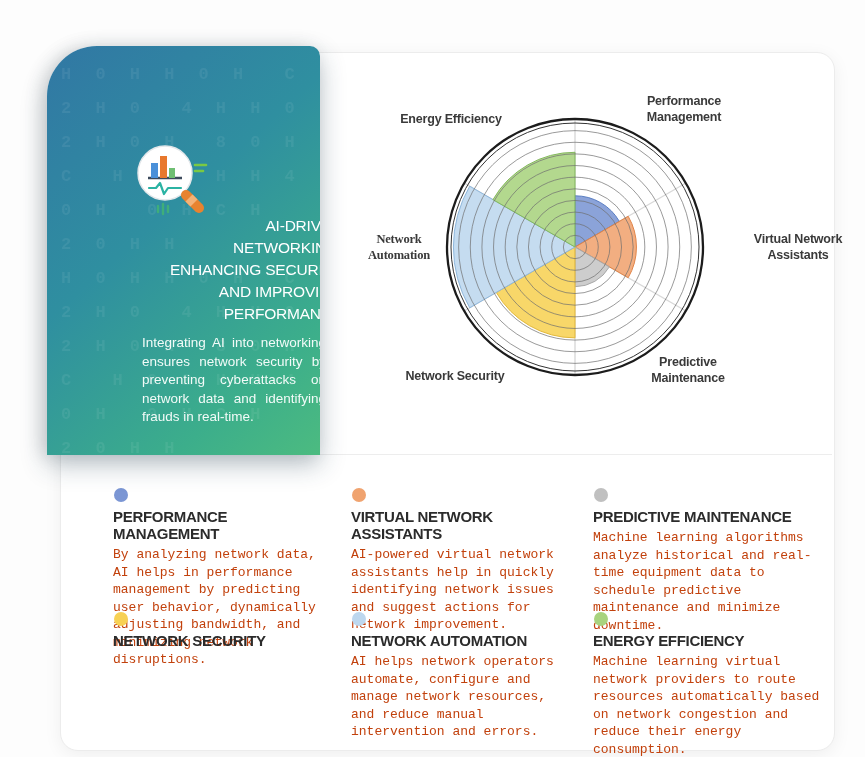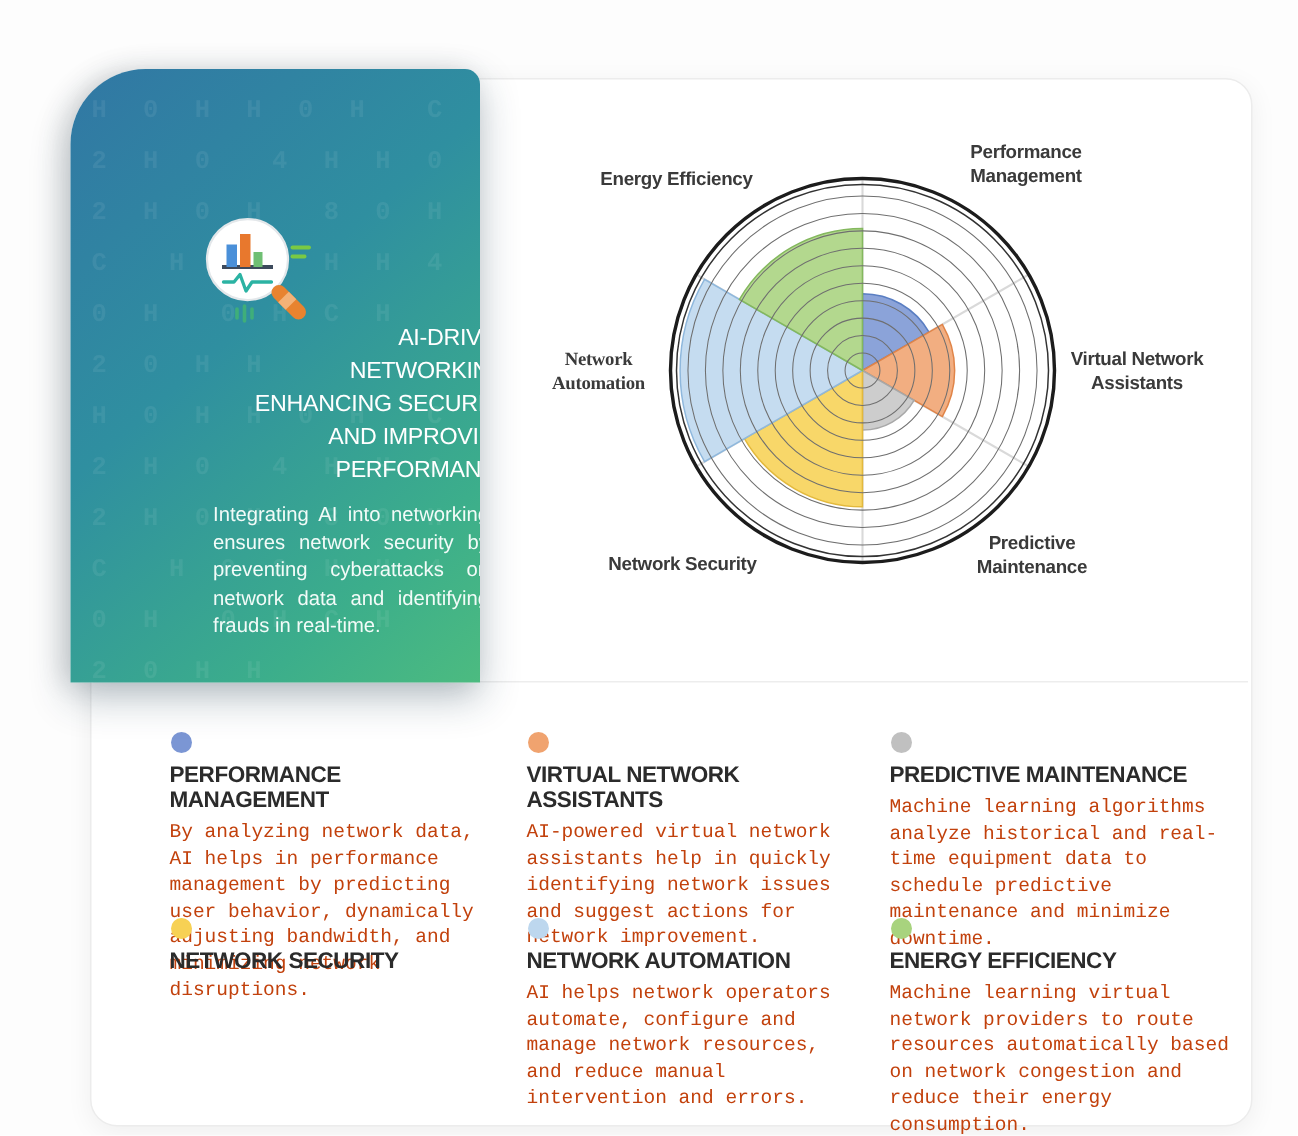--- a/index.html
+++ b/index.html
@@ -47,21 +47,21 @@
   }
 
   
   .chart-box{position:absolute;left:385px;top:82px;width:390px;height:332px;}
   .axis-label{
     position:absolute;color:#3a3a3a;font-weight:bold;font-size:12.5px;
     line-height:15.5px;text-align:center;white-space:pre-line;letter-spacing:-0.2px;
   }
   .lbl-performance-management{left:629px;top:94px;width:110px;}
   .lbl-energy-efficiency{left:396px;top:112px;width:110px;}
-  .lbl-virtual-network-assistants{left:704px;top:232px;width:108px;}
+  .lbl-virtual-network-assistants{left:704px;top:232px;width:108px;padding-left:40px;}
   .lbl-network-automation{left:345px;top:232px;width:108px;font-family:Liberation Serif, serif;}
   .lbl-network-security{left:400px;top:369px;width:110px;}
   .lbl-predictive-maintenance{left:633px;top:355px;width:110px;}
 
   
   .legend{
     position:absolute;left:113px;top:488px;width:700px;
     display:grid;grid-template-columns:238px 242px 250px;grid-template-rows:124px auto;
   }
   .legend-item{padding-right:16px;}

